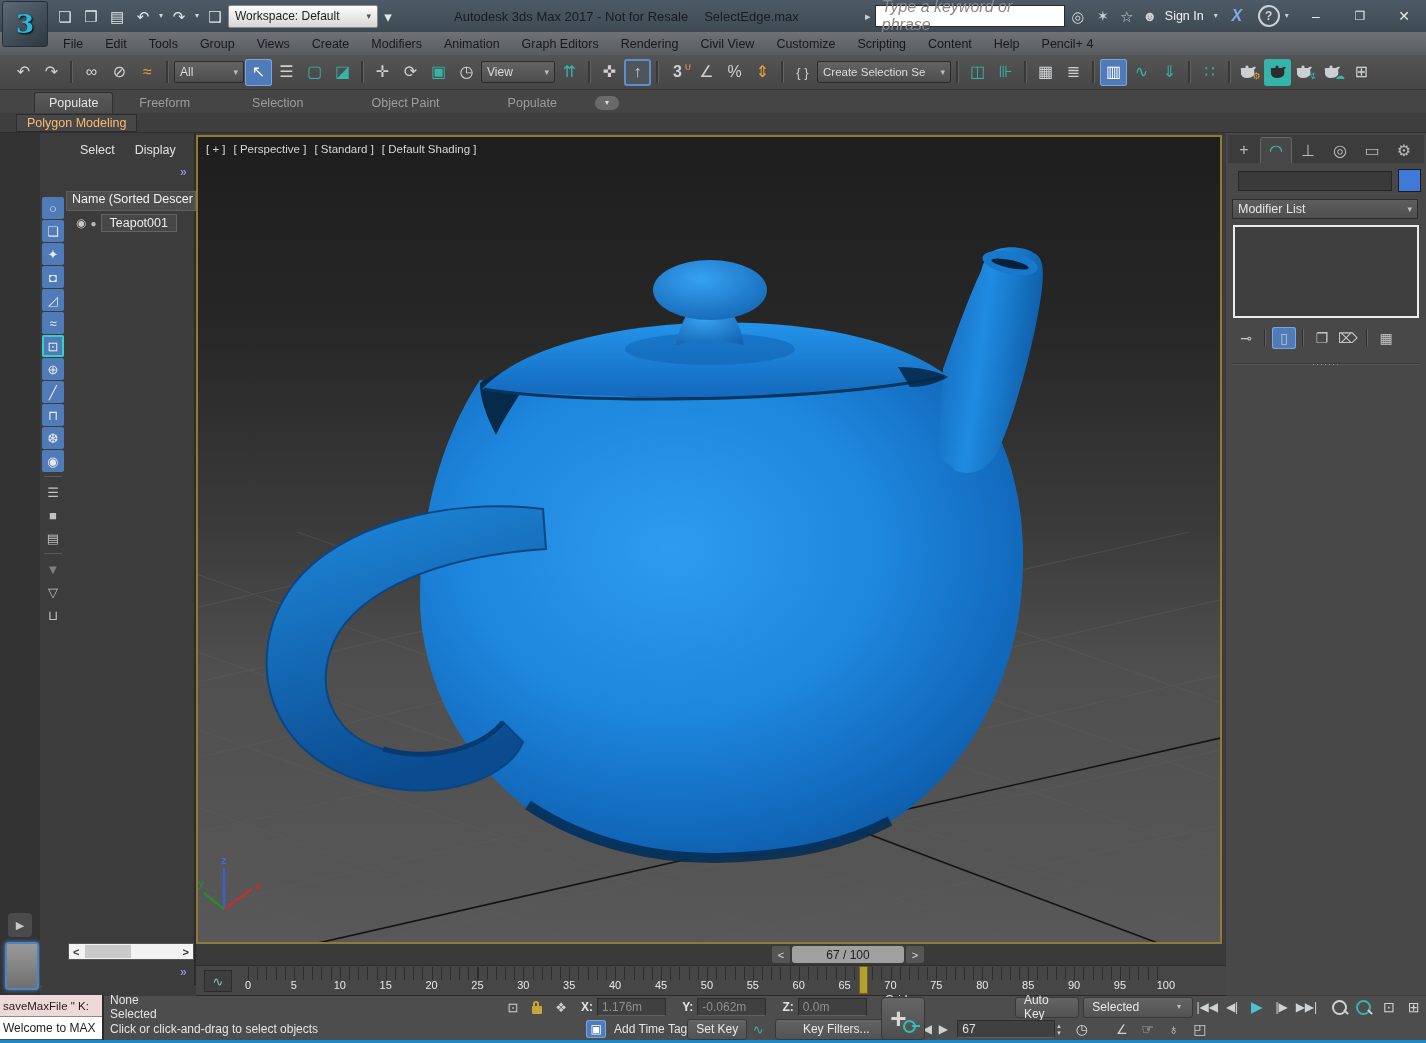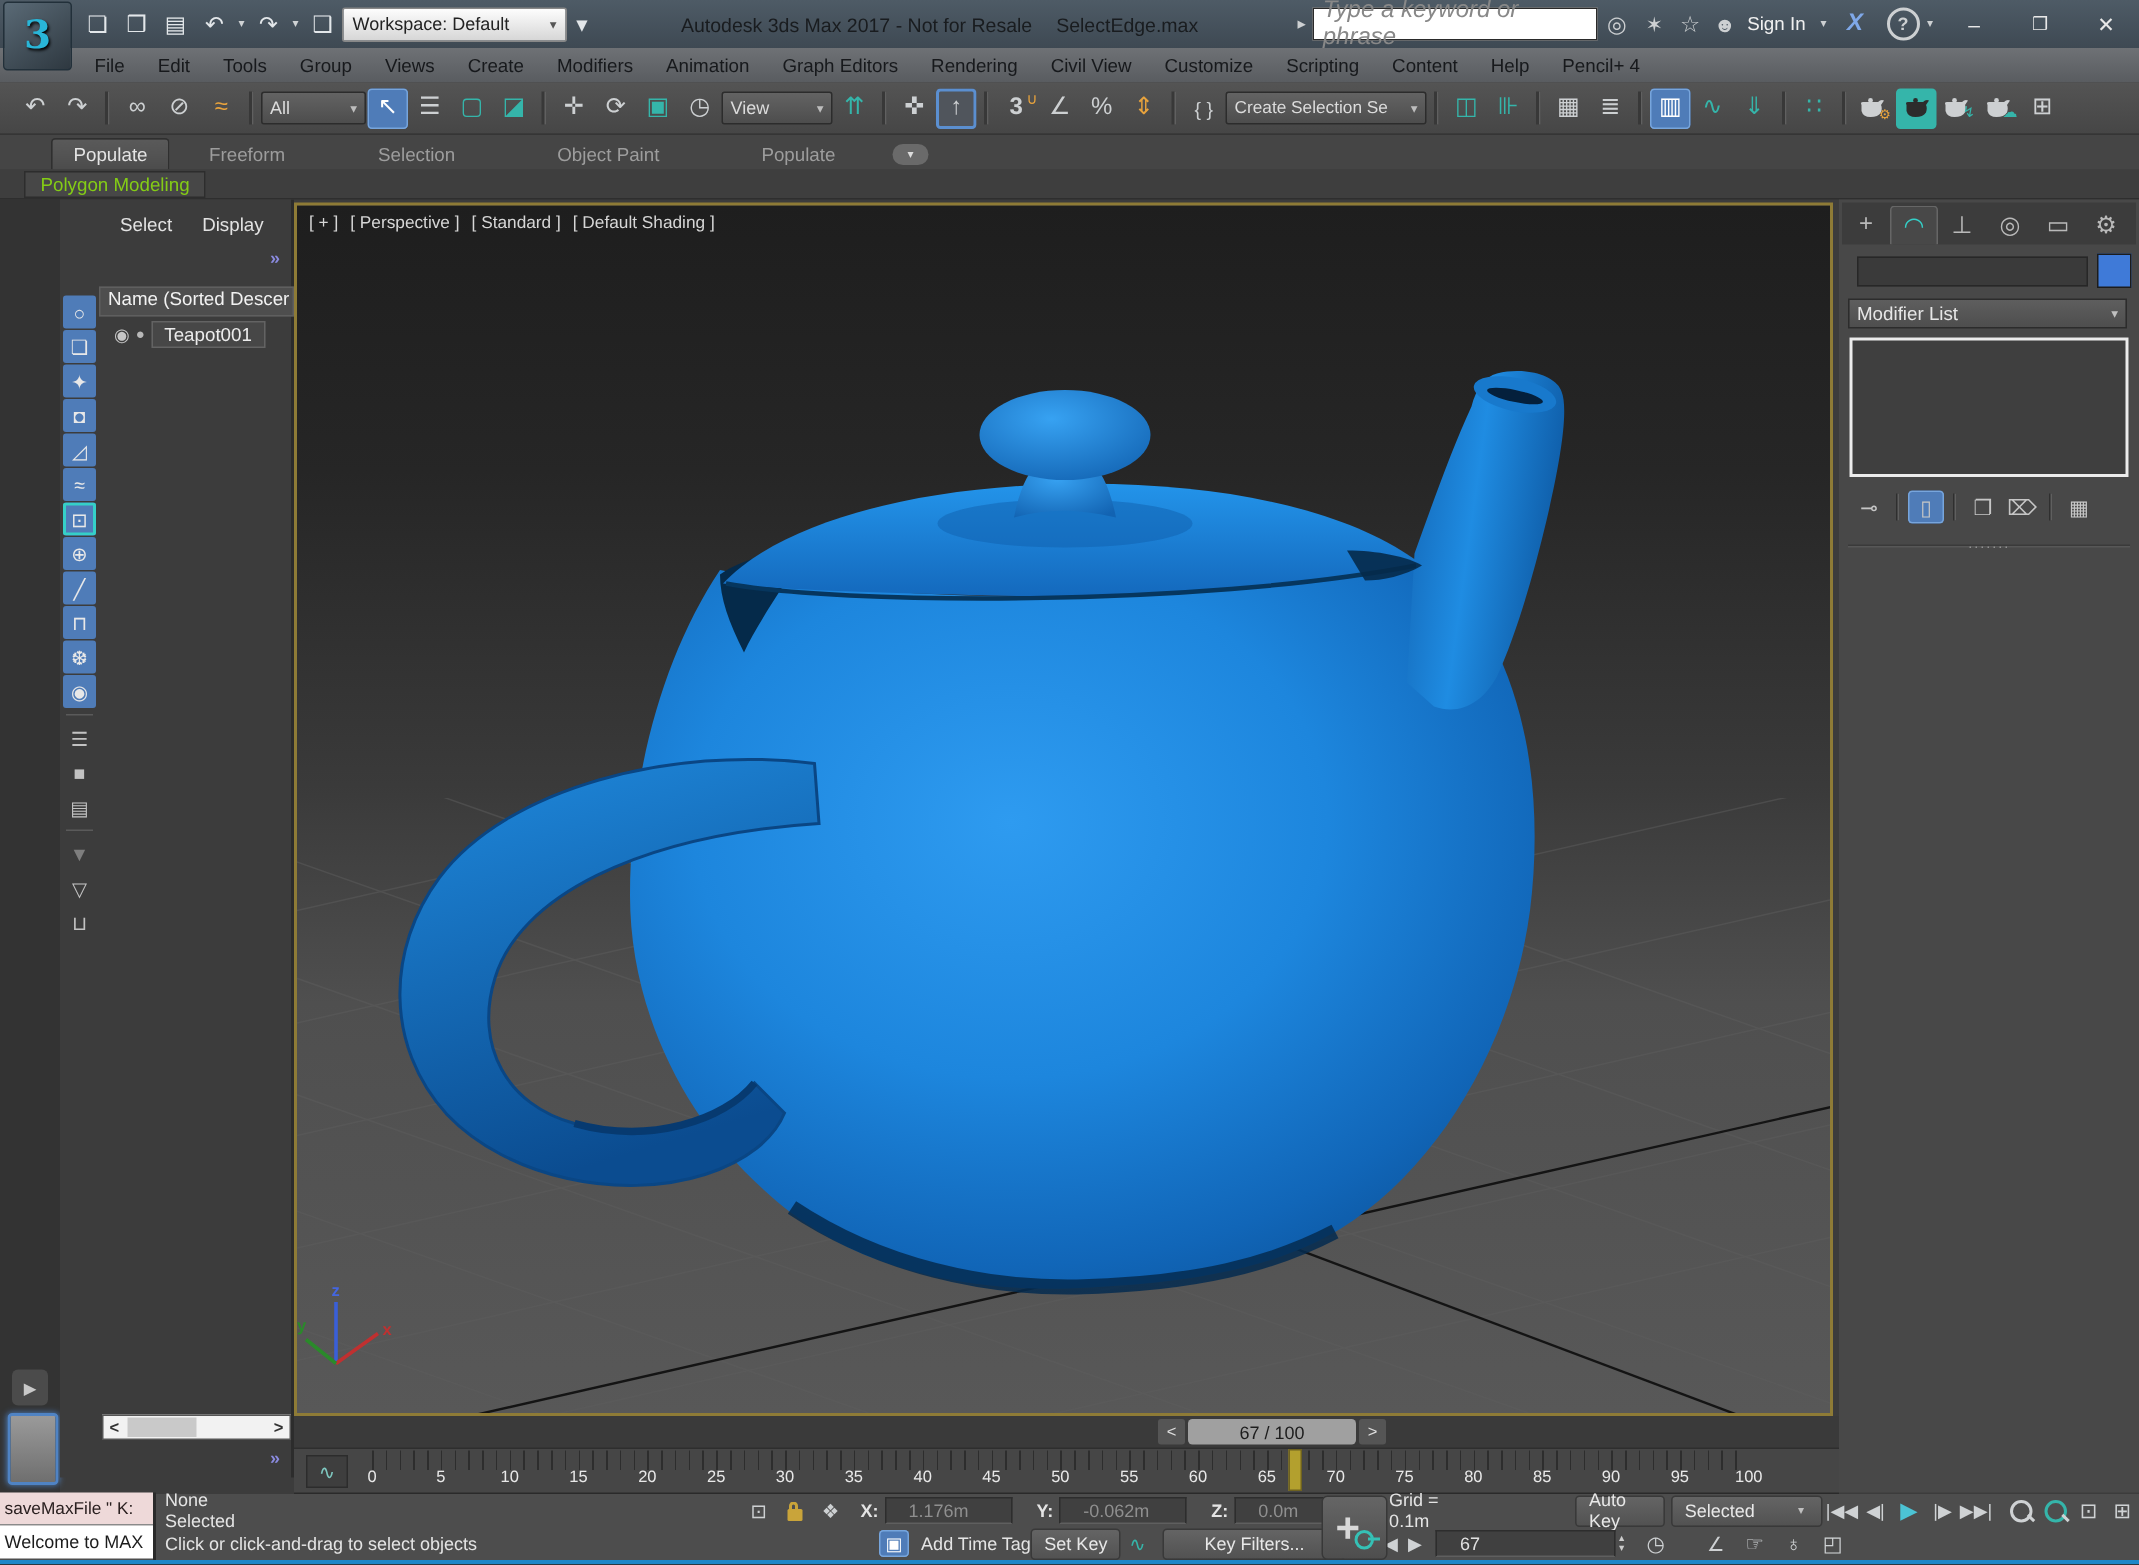--- a/index.html
+++ b/index.html
@@ -34,21 +34,21 @@
   
   #toolbar{left:0;top:55px;width:1426px;height:35px;background:linear-gradient(#545454,#464646);
            display:flex;align-items:center;padding-left:10px;box-sizing:border-box;gap:1px;border-bottom:1px solid #353535;}
   .tbtn{width:27px;height:27px;font-size:16px;}
   .tp{width:20px;height:16px;}
   
   #ribbon-tabs{left:0;top:90px;width:1426px;height:23px;background:#454545;display:flex;align-items:flex-end;padding-left:34px;box-sizing:border-box;}
   .rtab{padding:3px 14px;font-size:12.5px;color:#9d9d9d;}
   .rtab.active{background:linear-gradient(#5a5a5a,#4c4c4c);color:#e4e4e4;border:1px solid #2f2f2f;border-bottom:none;border-radius:3px 3px 0 0;}
   #ribbon-panelrow{left:0;top:113px;width:1426px;height:20px;background:#3e3e3e;display:flex;align-items:center;border-bottom:1px solid #2e2e2e;box-sizing:border-box;}
-  #poly-label{margin-left:16px;padding:1px 10px;background:#474747;border:1px solid #2d2d2d;color:#84cc16;font-size:12.5px;}
+  #poly-label{margin-left:16px;padding:1px 10px;background:#474747;border:1px solid #2d2d2d;color:#fdba74;font-size:12.5px;}
   
   #leftstrip{left:0;top:133px;width:40px;height:862px;background:#333;}
   #vexpand-btn{left:8px;top:780px;width:24px;height:24px;background:#4b4b4b;border-radius:4px;color:#c8c8c8;font-size:11px;display:flex;align-items:center;justify-content:center;}
   #layout-tab{left:5px;top:812px;width:30px;height:44px;border:2px solid #4f83c4;border-radius:3px;background:linear-gradient(#9a9a9a,#6f6f6f);box-shadow:0 0 4px #4f83c4;}
   
   #explorer{left:40px;top:133px;width:156px;height:852px;background:#3c3c3c;border-right:2px solid #2c2c2c;box-sizing:border-box;}
   #strip{position:absolute;left:0;top:64px;width:26px;display:flex;flex-direction:column;align-items:center;gap:1px;}
   .sbtn{width:22px;height:22px;font-size:13px;display:flex;align-items:center;justify-content:center;color:#e8e8e8;border-radius:2px;}
   .sbtn.on{background:#4f7cb8;}
   .sbtn.cur{background:#4f7cb8;box-shadow:inset 0 0 0 2px #35d0c8;}
@@ -97,21 +97,21 @@
   .tick{width:0;display:flex;justify-content:center;overflow:visible;font-size:11px;color:#e8e8e8;}
   #playhead{position:absolute;left:663px;top:0;width:9px;height:28px;background:#b3a02e;border:1px solid #6e6220;box-sizing:border-box;}
   #mini-curve{position:absolute;left:8px;top:4px;width:26px;height:20px;color:#7fc8c0;font-size:13px;display:flex;align-items:center;justify-content:center;background:#3e3e3e;border:1px solid #2c2c2c;}
   
   #statusbar{left:0;top:996px;width:1426px;height:44px;background:#4d4d4d;}
   #listener{position:absolute;left:0;top:-1px;width:104px;height:45px;border-right:2px solid #2a2a2a;box-sizing:border-box;}
   #ms1{height:22px;background:#eed9d9;color:#2a2020;font-size:11.5px;display:flex;align-items:center;padding:0 3px;white-space:nowrap;overflow:hidden;border-bottom:1px solid #8a8a8a;box-sizing:border-box;}
   #ms2{height:22px;background:#ffffff;color:#1c1c1c;font-size:12px;display:flex;align-items:center;padding:0 3px;white-space:nowrap;overflow:hidden;box-sizing:border-box;}
   .srow{position:absolute;left:104px;width:1322px;height:22px;display:flex;align-items:center;}
   .sfield{background:#404040;border:1px solid #2d2d2d;border-bottom-color:#5f5f5f;color:#8f8f8f;
-          height:16px;display:flex;align-items:center;padding:0 15px;font-size:12px;}
+          height:16px;display:flex;align-items:center;padding:0 4px;font-size:12px;}
   .sbtn2{background:linear-gradient(#646464,#525252);border:1px solid #393939;border-radius:3px;color:#e8e8e8;
          font-size:12px;height:19px;display:inline-flex;align-items:center;justify-content:center;padding:0 8px;}
   .navbtn{width:26px;height:20px;font-size:12px;color:#cfd2d4;display:inline-flex;align-items:center;justify-content:center;}
   #setkeys-btn{position:absolute;left:881px;top:1px;width:42px;height:41px;background:linear-gradient(#656565,#4e4e4e);
                border:1px solid #383838;border-radius:4px;display:flex;align-items:center;justify-content:center;
                color:#d8d8d8;font-size:28px;font-weight:bold;}
   .keyglyph{width:9px;height:9px;border:2px solid #35c0b5;border-radius:50%;position:relative;margin-left:-4px;top:8px;}
   .keyglyph::after{content:"";position:absolute;left:7px;top:3px;width:8px;height:2px;background:#35c0b5;}
   .mag{width:11px;height:11px;border:2px solid #cfd2d4;border-radius:50%;position:relative;}
   .mag::after{content:"";position:absolute;left:9px;top:9px;width:6px;height:2px;background:#cfd2d4;transform:rotate(45deg);}

